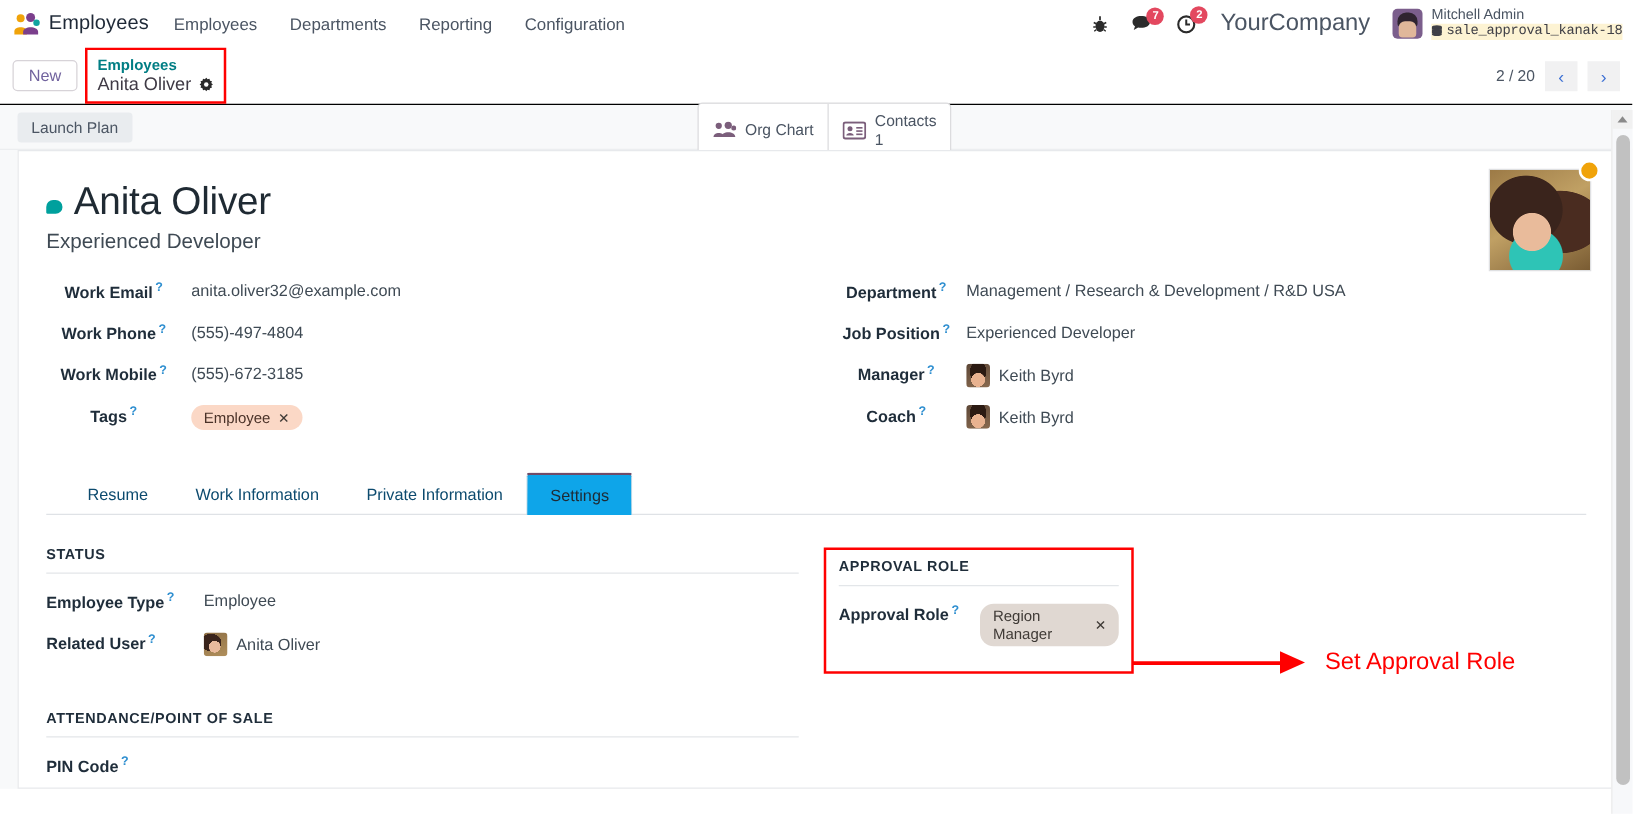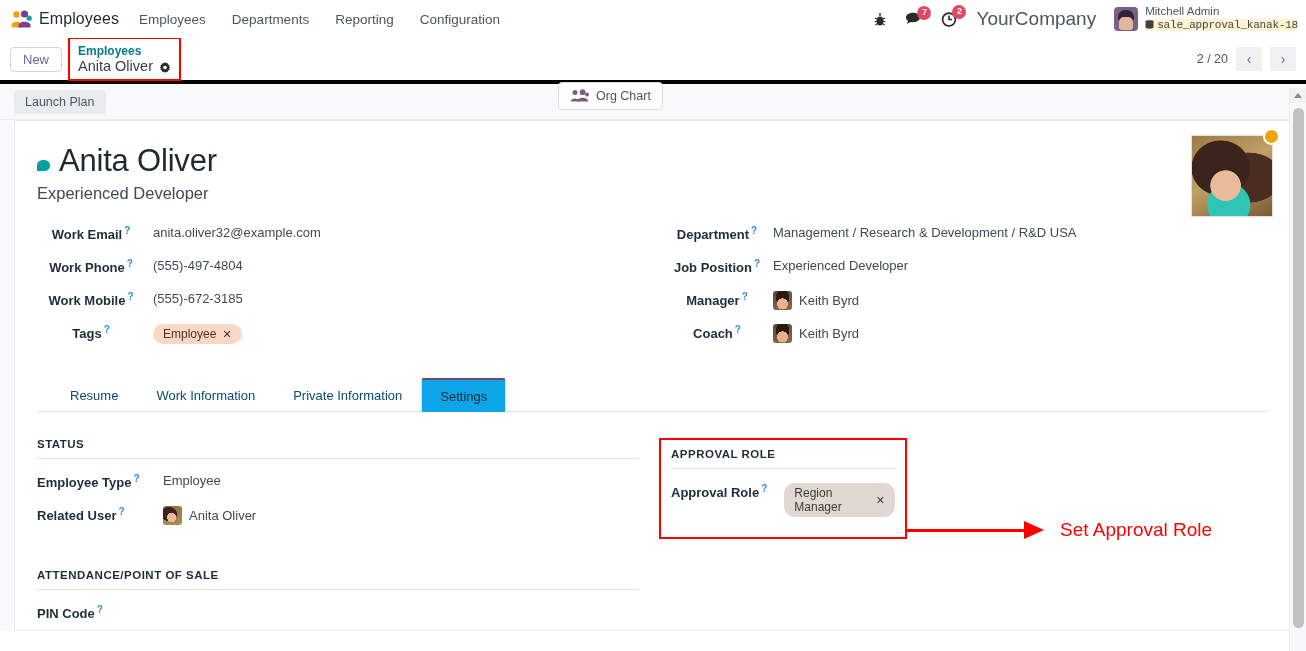--- a/index.html
+++ b/index.html
@@ -76,21 +76,21 @@
     background: #fdf3d3;
     font-family: "Liberation Mono", monospace;
     letter-spacing: -.2px;
     display: inline-flex; align-items: center; gap: 3px;
   }
 
   
   .control-panel {
     height: 46px;
     background: #ffffff;
-    border-bottom: 4px solid #000000;
+    border-bottom: 1px solid #000000;
     display: flex; align-items: center;
     padding: 0 10px;
     position: relative;
   }
   .btn-new {
     border: 1px solid #d7d3d8;
     background: #fff;
     color: #71639e;
     font-size: 13px;
     padding: 4px 12px;
@@ -471,20 +471,34 @@
     <div class="stat-btn">
       <svg width="19" height="14" viewBox="0 0 19 14">
         <circle cx="5" cy="3.6" r="2.5" fill="#7b5e7b"></circle>
         <circle cx="12.6" cy="3.2" r="2.9" fill="#7b5e7b"></circle>
         <circle cx="17" cy="5.4" r="2" fill="#7b5e7b"></circle>
         <path d="M0.8 12.6 C0.8 8.4 9.2 8.4 9.2 12.6 Z" fill="#7b5e7b"></path>
         <path d="M7 12.6 C7 7.6 18.2 7.6 18.2 12.6 Z" fill="#7b5e7b"></path>
       </svg>
       <span class="stat-label">Org Chart</span>
     </div>
+    <div class="stat-btn">
+      <svg width="19" height="15" viewBox="0 0 19 15">
+        <rect x="0.8" y="1" width="17.4" height="12.8" rx="1.6" fill="none" stroke="#7b5e7b" stroke-width="1.5"></rect>
+        <circle cx="6" cy="6" r="2" fill="#7b5e7b"></circle>
+        <path d="M3 11.4 C3 8.6 9 8.6 9 11.4 Z" fill="#7b5e7b"></path>
+        <rect x="11" y="4.6" width="5" height="1.3" fill="#7b5e7b"></rect>
+        <rect x="11" y="7.2" width="5" height="1.3" fill="#7b5e7b"></rect>
+        <rect x="11" y="9.8" width="5" height="1.3" fill="#7b5e7b"></rect>
+      </svg>
+      <span>
+        <span class="stat-label">Contacts</span><br>
+        <span class="stat-count">1</span>
+      </span>
+    </div>
   </div>
 
   <div class="pager">
     <span class="pager-text">2 / 20</span>
     <button class="pager-btn">
       <span>‹</span>
     </button>
     <button class="pager-btn">
       <span>›</span>
     </button>

